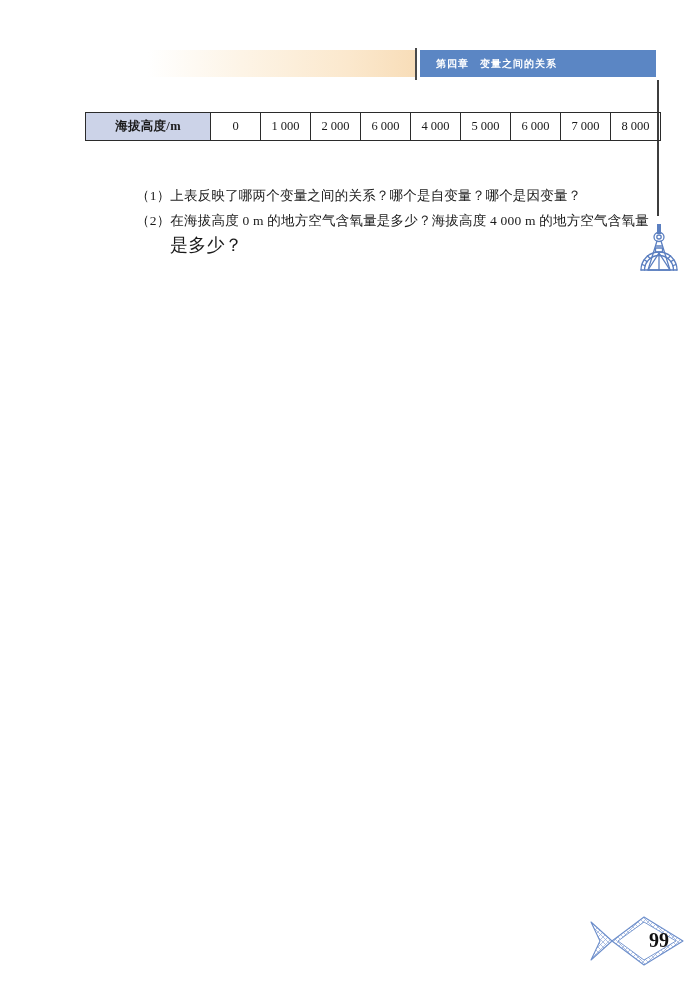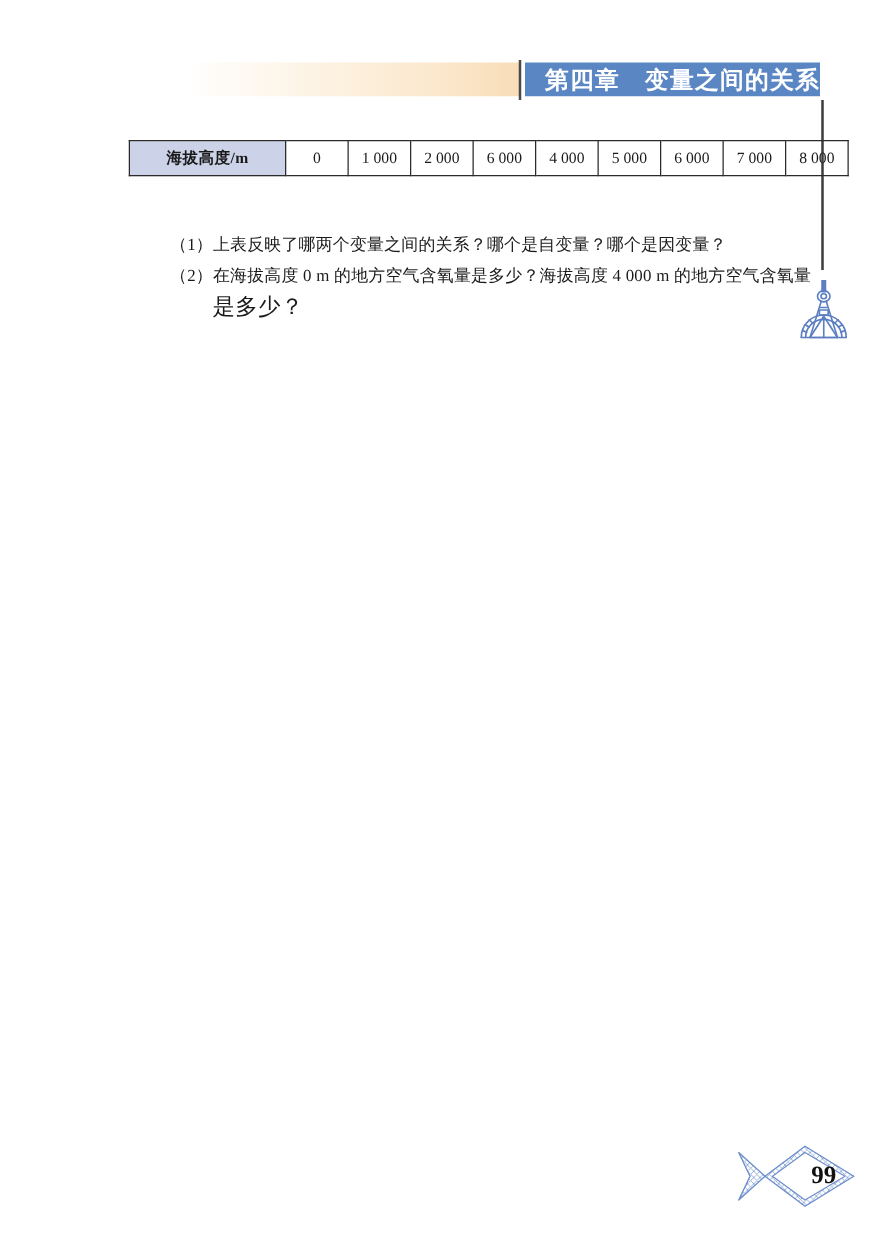--- a/index.html
+++ b/index.html
@@ -38,39 +38,38 @@
     position: absolute;
     left: 420px; top: 50px;
     width: 236px; height: 27px;
     background: #5b86c4;
     display: flex;
     align-items: center;
   }
   .runhead-title {
     color: #ffffff;
     font-family: "DejaVu Sans", "Liberation Sans", sans-serif;
-    font-size: 19px;
+    font-size: 10px;
     font-weight: bold;
     letter-spacing: 1px;
     padding-left: 16px;
     white-space: pre;
   }
   .runhead-rule {
     position: absolute;
     left: 657px; top: 80px;
     width: 1.5px; height: 136px;
     background: #3d3d3d;
   }
 
   
   .data-table-wrap {
     position: absolute;
     left: 85px; top: 112px;
     width: 525px;
-    margin-left: 18px;
   }
   table.data-table {
     border-collapse: collapse;
     width: 525px;
     table-layout: fixed;
   }
   table.data-table td {
     border: 1px solid #2b2b2b;
     height: 27px;
     text-align: center;

